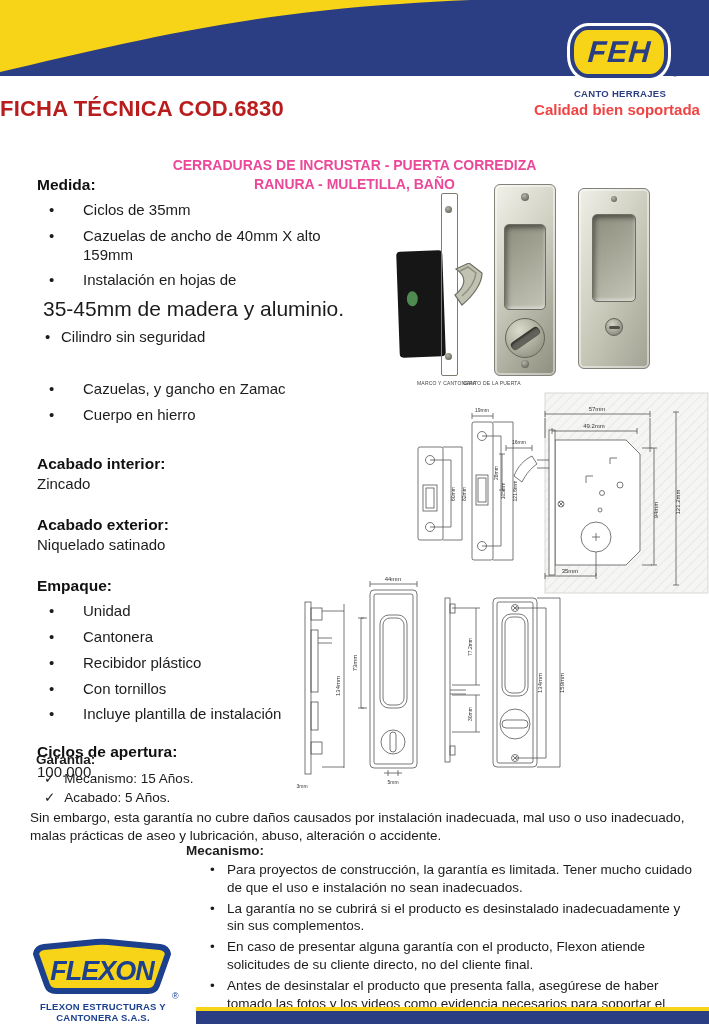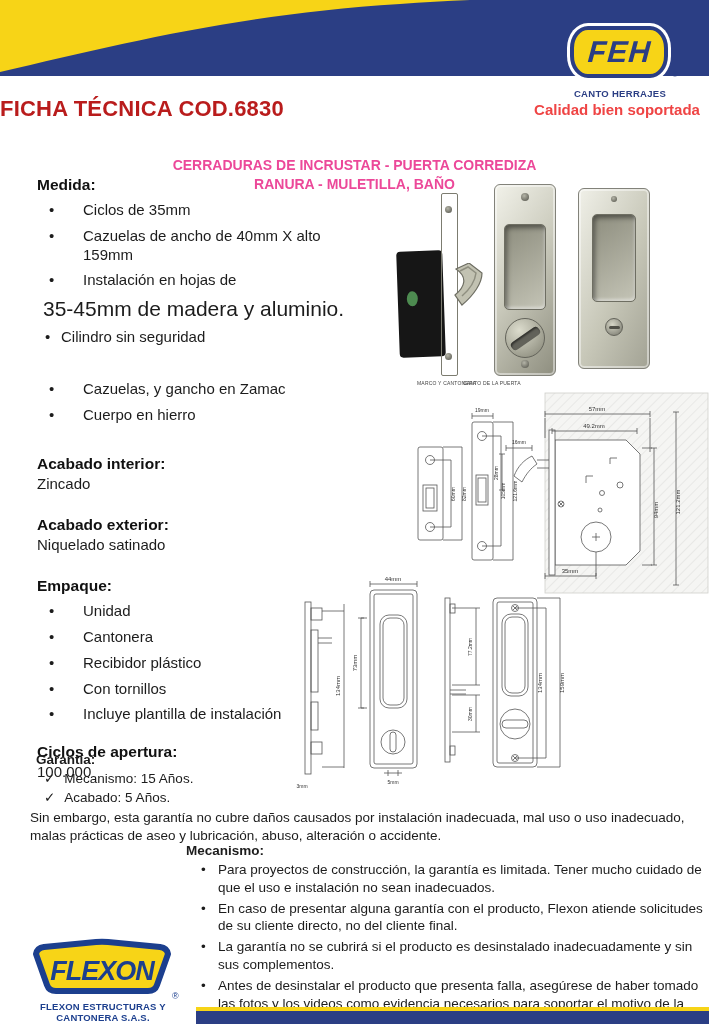--- a/index.html
+++ b/index.html
@@ -109,21 +109,21 @@
   .drawings text { font-family:"Liberation Sans", sans-serif; fill:#333; }
   
   .garantia { position:absolute; left:30px; top:752px; width:682px; font-size:13.5px; }
   .garantia h4 { font-size:13.5px; font-weight:bold; padding-left:6px; }
   .garantia .check { padding-left:14px; margin-top:3px; }
   .garantia .check .mark { margin-right:9px; }
   .garantia p { margin-top:4px; line-height:1.35; width:678px; }
   .importante { position:absolute; left:186px; top:843px; width:522px; font-size:13.5px; }
   .importante h4 { font-size:13.5px; font-weight:bold; }
   .importante ul { list-style:none; margin-top:2px; }
-  .importante li { position:relative; padding-left:29px; margin:3px 3px; line-height:1.32; }
+  .importante li { position:relative; padding-left:29px; margin:3px 12px; line-height:1.32; }
   .importante li::before { content:"\2022"; position:absolute; left:12px; }
   
   .flexon-logo { position:absolute; left:20px; top:938px; }
   .footer-company {
     position:absolute; left:8px; top:1001px; width:190px; text-align:center;
     font-size:9.5px; font-weight:bold; color:#1c3f8e; letter-spacing:.2px;
   }
   .footer-bar-yellow { position:absolute; left:196px; top:1007px; right:0; height:4px; background:#f7d417; }
   .footer-bar-navy { position:absolute; left:196px; top:1011px; right:0; height:13px; background:#2b3e84; }
   .logo-dot { position:absolute; width:4px; height:3px; border-radius:2px; }
@@ -347,22 +347,22 @@
     <div class="check">
       <span class="mark">✓</span><span>Acabado: 5 Años.</span>
     </div>
     <p>Sin embargo, esta garantía no cubre daños causados por instalación inadecuada, mal uso o uso inadecuado, malas prácticas de aseo y lubricación, abuso, alteración o accidente.</p>
   </div>
 
   <div class="importante">
     <h4>Mecanismo:</h4>
     <ul>
       <li>Para proyectos de construcción, la garantía es limitada. Tener mucho cuidado de que el uso e instalación no sean inadecuados.</li>
+      <li>La garantía no se cubrirá si el producto es desinstalado inadecuadamente y sin sus complementos.</li>
       <li>En caso de presentar alguna garantía con el producto, Flexon atiende solicitudes de su cliente directo, no del cliente final.</li>
-      <li>La garantía no se cubrirá si el producto es desinstalado inadecuadamente y sin sus complementos.</li>
       <li>Antes de desinstalar el producto que presenta falla, asegúrese de haber tomado las fotos y los videos como evidencia necesarios para soportar el motivo de la garantía que va a solicitar.</li>
     </ul>
   </div>
 
   <div class="logo-dot" style="left:70px; top:942px; background:#e0b32a;"></div>
   <div class="logo-dot" style="left:95px; top:940px; background:#c8452e;"></div>
   <div class="logo-dot" style="left:120px; top:942px; background:#e0b32a;"></div>
 
   <svg class="flexon-logo" width="165" height="66" viewBox="0 0 165 66">
     <path d="M16,16 Q17,10 24,9 L76,4 Q82,3.4 88,4 L140,9 Q147,10 148,16 L137,47 Q135,53 128,53 L36,53 Q29,53 27,47 Z" fill="#f7d417" stroke="#1c3f8e" stroke-width="6" stroke-linejoin="round"></path>

